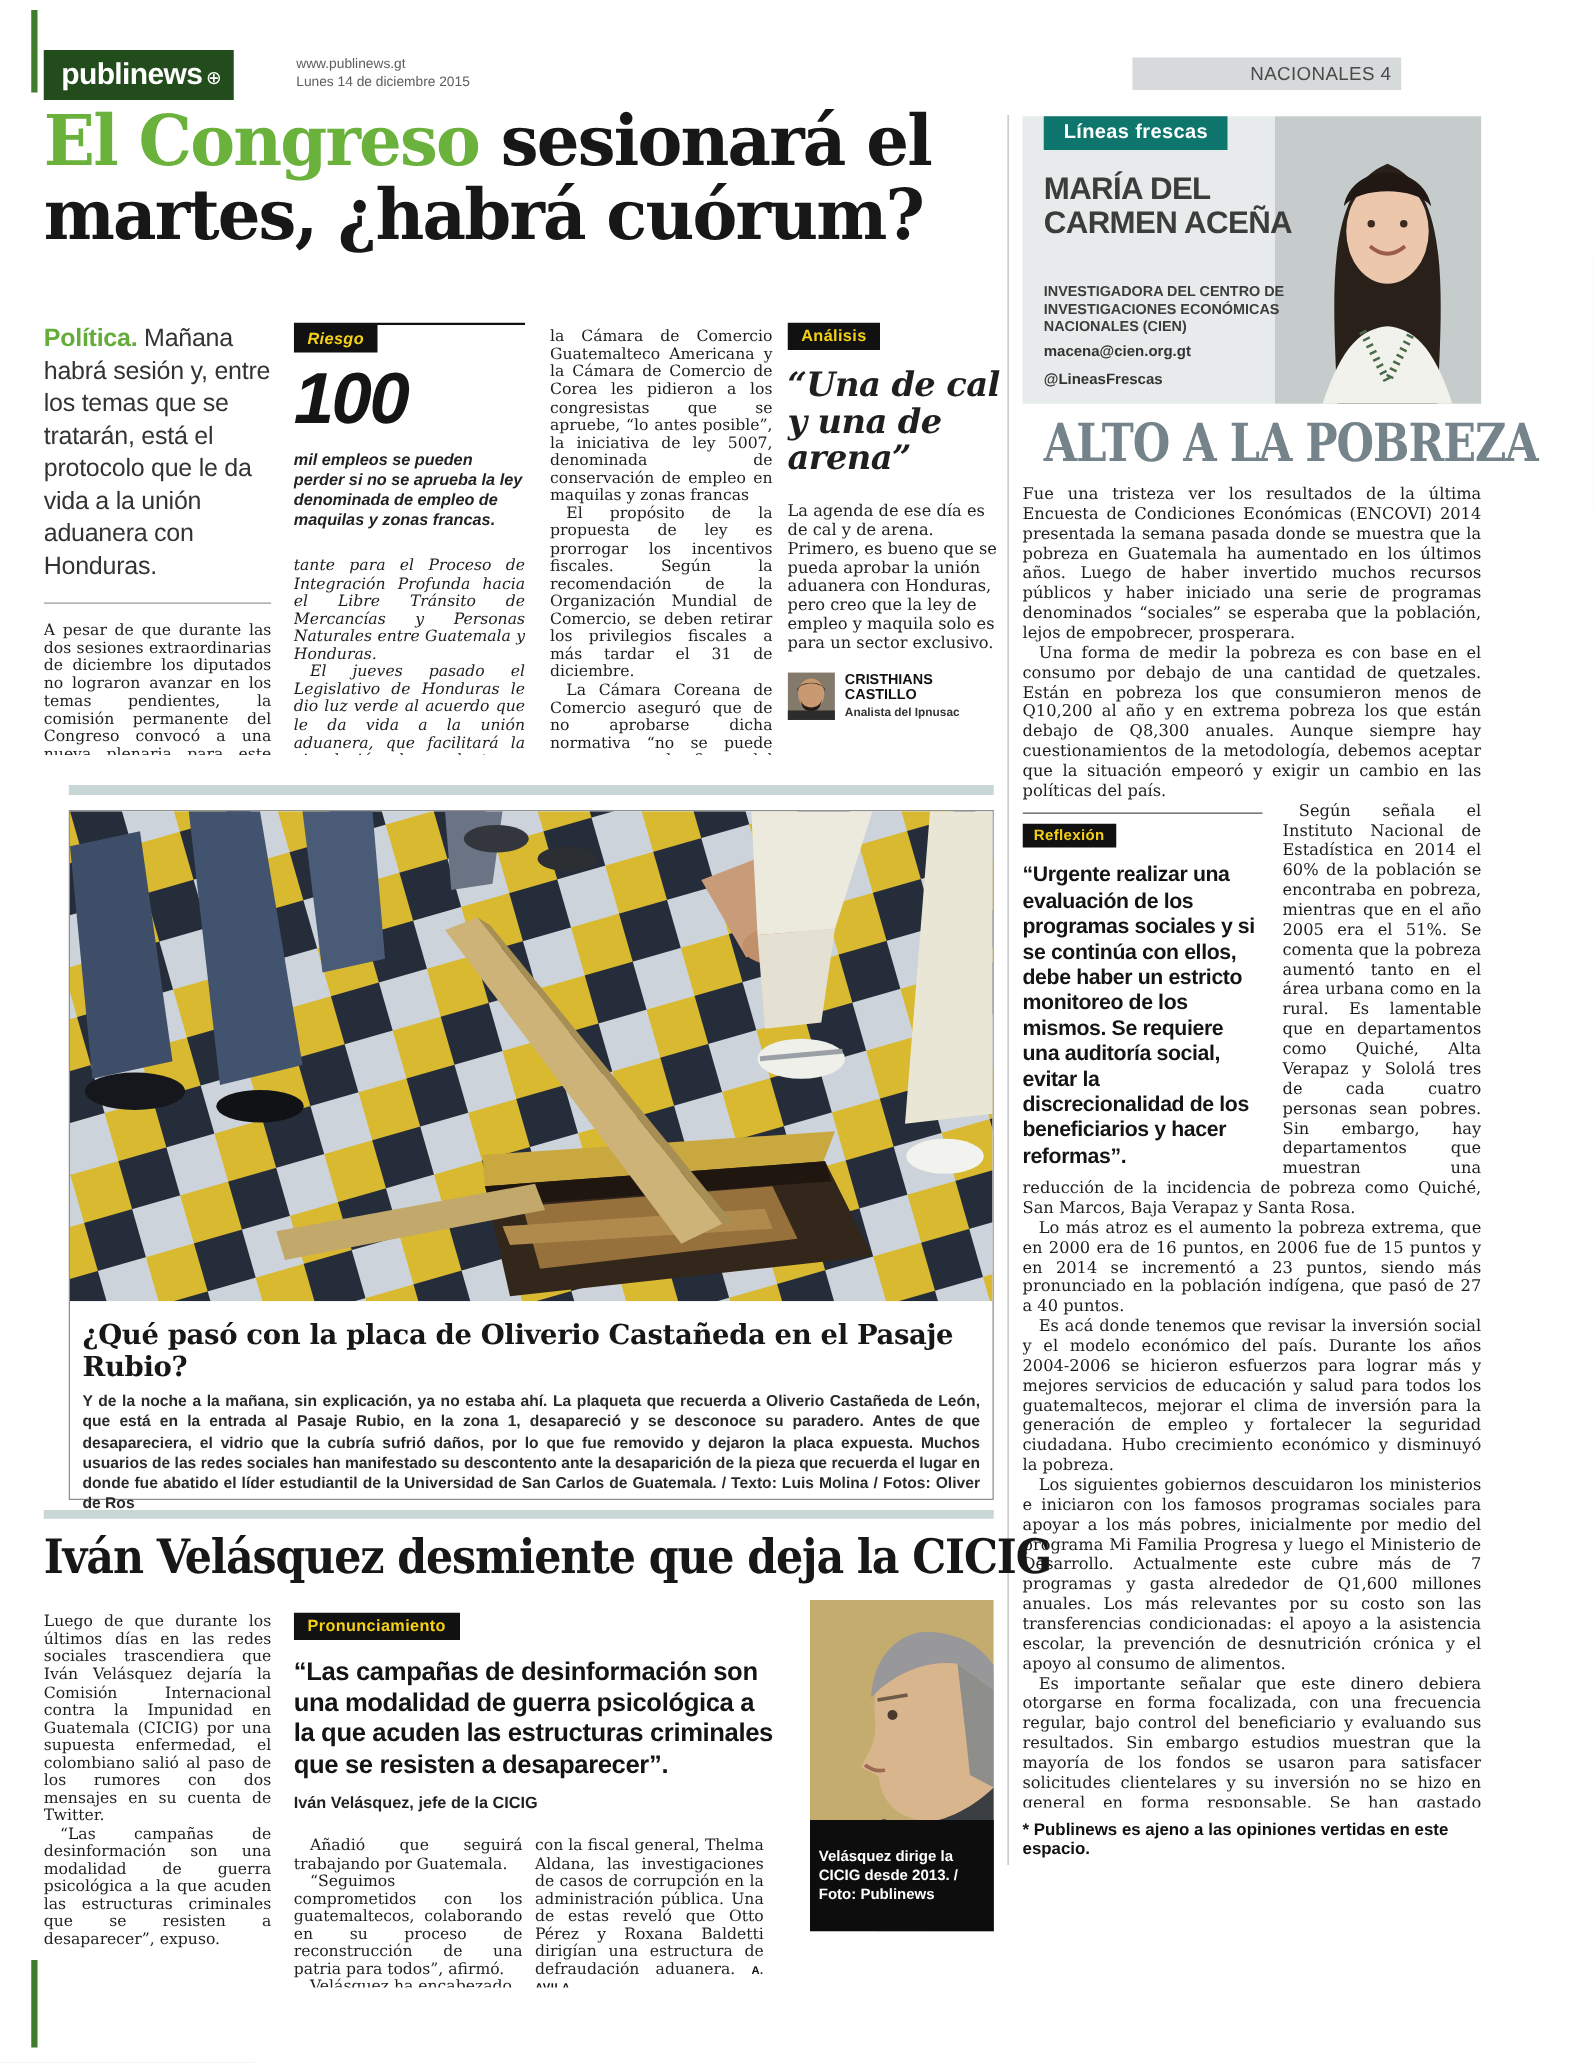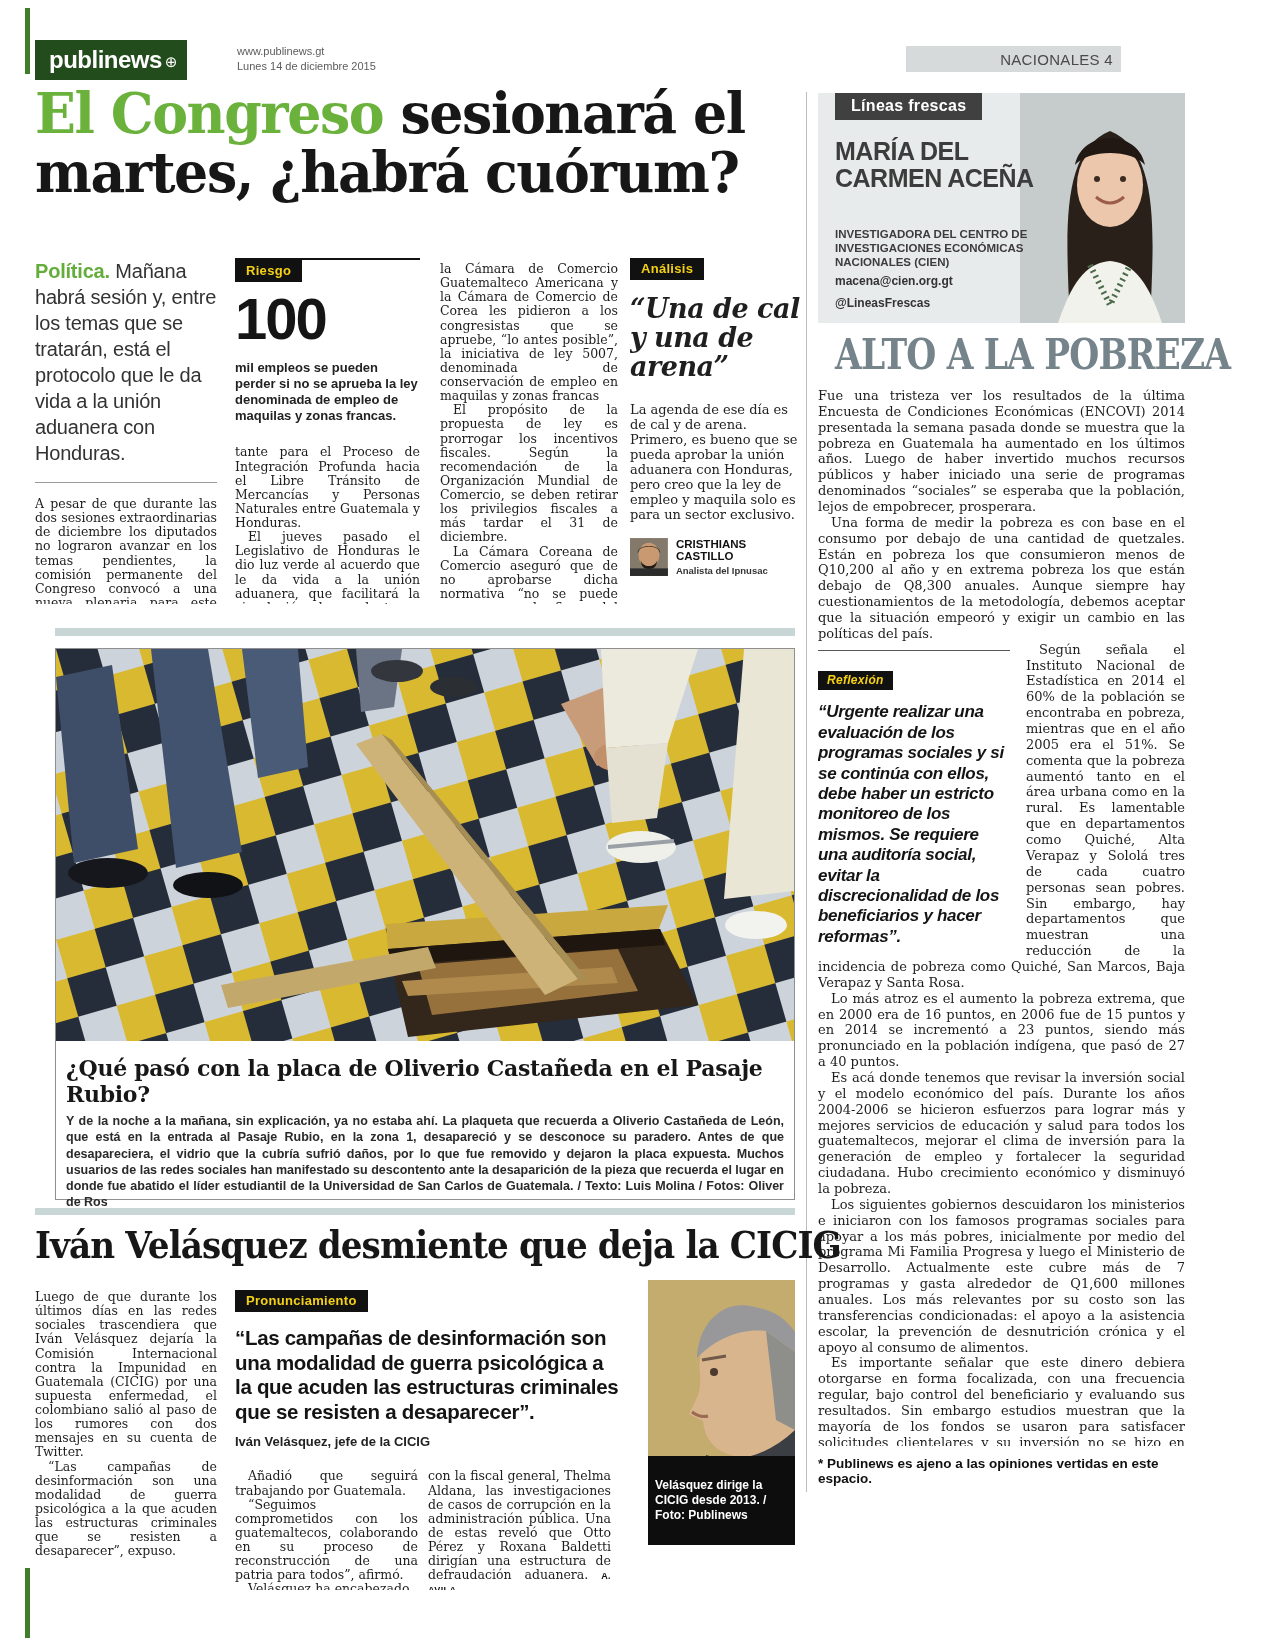--- a/index.html
+++ b/index.html
@@ -53,21 +53,21 @@
     <div style="font-size:20px;line-height:1.3;color:#333;letter-spacing:-0.2px;">
       <span class="kicker">Política.</span><span> Mañana habrá sesión y, entre los temas que se tratarán, está el protocolo que le da vida a la unión aduanera con Honduras.</span>
     </div>
     <div style="border-top:1px solid #9a9a9a;margin:16px 0 14px;"></div>
     <div class="serif">
       <p>A pesar de que durante las dos sesiones extraordinarias de diciembre los diputados no lograron avanzar en los temas pendientes, la comisión permanente del Congreso convocó a una nueva plenaria para este martes, 15 de diciembre.</p>
 
     </div>
   </div>
 
-  <div class="abs" style="left:235px;top:258px;width:185px;height:346px;overflow:hidden;">
+  <div class="abs" style="left:235px;top:258px;width:185px;height:346px;overflow:hidden;font-style:italic;">
     <div style="border-top:2px solid #111;">
       <span class="label">Riesgo</span>
     </div>
     <div style="font-weight:bold;font-size:58px;letter-spacing:-2px;line-height:1;margin-top:8px;color:#151515;">100</div>
     <div style="font-weight:bold;font-size:13px;line-height:1.22;margin-top:12px;color:#222;">mil empleos se pueden perder si no se aprueba la ley denominada de empleo de maquilas y zonas francas.</div>
     <div class="serif" style="margin-top:22px;">
       <p>tante para el Proceso de Integración Profunda hacia el Libre Tránsito de Mercancías y Personas Naturales entre Guatemala y Honduras.</p>
       <p>El jueves pasado el Legislativo de Honduras le dio luz verde al acuerdo que le da vida a la unión aduanera, que facilitará la circulación de productos y de personas.</p>
 
     </div>
@@ -155,36 +155,36 @@
     <rect width="165" height="230" fill="#c6cbcb"></rect>
     <path d="M50,230 C46,140 40,58 90,38 C140,58 134,140 130,230 Z" fill="#2a201a"></path>
     <ellipse cx="90" cy="92" rx="33" ry="42" fill="#ecc7ab"></ellipse>
     <path d="M55,72 C62,36 118,36 125,72 C112,56 68,56 55,72 Z" fill="#211813"></path>
     <path d="M76,104 Q90,116 104,104" stroke="#9c5c4a" stroke-width="3" fill="none"></path>
     <circle cx="77" cy="86" r="3" fill="#3a2a22"></circle>
       <circle cx="103" cy="86" r="3" fill="#3a2a22"></circle>
     <path d="M38,230 C54,182 70,170 90,168 C110,170 126,182 142,230 Z" fill="#f2f2ec"></path>
     <path d="M70,172 L90,212 L110,172" stroke="#4a6b4a" stroke-width="6" fill="none" stroke-dasharray="2,4"></path>
   </svg>
-  <span class="abs" style="left:835px;top:93px;background:#404040;color:#fff;font-weight:bold;font-size:16px;
+  <span class="abs" style="left:835px;top:93px;background:#0f766e;color:#fff;font-weight:bold;font-size:16px;
                padding:4px 16px 5px;letter-spacing:.3px;">Líneas frescas</span>
   <div class="abs" style="left:835px;top:138px;width:200px;font-weight:bold;font-size:25px;line-height:1.08;
               letter-spacing:-0.5px;color:#3c3c3c;">MARÍA DEL CARMEN ACEÑA</div>
   <div class="abs" style="left:835px;top:228px;width:200px;font-weight:bold;font-size:11.5px;line-height:1.2;color:#3c3c3c;">INVESTIGADORA DEL CENTRO DE INVESTIGACIONES ECONÓMICAS NACIONALES (CIEN)</div>
   <div class="abs" style="left:835px;top:274px;font-weight:bold;font-size:12px;color:#333;">macena@cien.org.gt</div>
   <div class="abs" style="left:835px;top:296px;font-weight:bold;font-size:12px;color:#333;">@LineasFrescas</div>
 
   <div class="abs slab" style="left:835px;top:330px;font-size:42px;color:#75838b;letter-spacing:-1px;white-space:nowrap;
               transform:scaleX(.82);transform-origin:0 0;">ALTO A LA POBREZA</div>
 
   <div class="abs serif" style="left:818px;top:388px;width:367px;height:1058px;overflow:hidden;font-size:13px;line-height:1.22;">
     <p>Fue una tristeza ver los resultados de la última Encuesta de Condiciones Económicas (ENCOVI) 2014 presentada la semana pasada donde se muestra que la pobreza en Guatemala ha aumentado en los últimos años. Luego de haber invertido muchos recursos públicos y haber iniciado una serie de programas denominados “sociales” se esperaba que la población, lejos de empobrecer, prosperara.</p>
     <p>Una forma de medir la pobreza es con base en el consumo por debajo de una cantidad de quetzales. Están en pobreza los que consumieron menos de Q10,200 al año y en extrema pobreza los que están debajo de Q8,300 anuales. Aunque siempre hay cuestionamientos de la metodología, debemos aceptar que la situación empeoró y exigir un cambio en las políticas del país.</p>
-    <div style="float:left;width:192px;margin:8px 16px 4px 0;border-top:1px solid #555;padding-top:20px;
-                font-family:'Liberation Sans',sans-serif;text-align:left;font-style:italic;">
+    <div style="float:left;width:192px;margin:8px 16px 4px 0;border-top:1px solid #555;padding-top:8px;
+                font-family:'Liberation Sans',sans-serif;text-align:left;">
       <span class="label" style="font-size:12px;padding:2px 9px 3px;">Reflexión</span>
       <div style="font-weight:bold;font-size:17px;line-height:1.2;letter-spacing:-0.3px;margin-top:12px;color:#141414;">“Urgente realizar una evaluación de los programas sociales y si se continúa con ellos, debe haber un estricto monitoreo de los mismos. Se requiere una auditoría social, evitar la discrecionalidad de los beneficiarios y hacer reformas”.</div>
     </div>
     <p style="text-indent:13px;">Según señala el Instituto Nacional de Estadística en 2014 el 60% de la población se encontraba en pobreza, mientras que en el año 2005 era el 51%. Se comenta que la pobreza aumentó tanto en el área urbana como en la rural. Es lamentable que en departamentos como Quiché, Alta Verapaz y Sololá tres de cada cuatro personas sean pobres. Sin embargo, hay departamentos que muestran una reducción de la incidencia de pobreza como Quiché, San Marcos, Baja Verapaz y Santa Rosa.</p>
     <p>Lo más atroz es el aumento la pobreza extrema, que en 2000 era de 16 puntos, en 2006 fue de 15 puntos y en 2014 se incrementó a 23 puntos, siendo más pronunciado en la población indígena, que pasó de 27 a 40 puntos.</p>
     <p>Es acá donde tenemos que revisar la inversión social y el modelo económico del país. Durante los años 2004-2006 se hicieron esfuerzos para lograr más y mejores servicios de educación y salud para todos los guatemaltecos, mejorar el clima de inversión para la generación de empleo y fortalecer la seguridad ciudadana. Hubo crecimiento económico y disminuyó la pobreza.</p>
     <p>Los siguientes gobiernos descuidaron los ministerios e iniciaron con los famosos programas sociales para apoyar a los más pobres, inicialmente por medio del programa Mi Familia Progresa y luego el Ministerio de Desarrollo. Actualmente este cubre más de 7 programas y gasta alrededor de Q1,600 millones anuales. Los más relevantes por su costo son las transferencias condicionadas: el apoyo a la asistencia escolar, la prevención de desnutrición crónica y el apoyo al consumo de alimentos.</p>
     <p>Es importante señalar que este dinero debiera otorgarse en forma focalizada, con una frecuencia regular, bajo control del beneficiario y evaluando sus resultados. Sin embargo estudios muestran que la mayoría de los fondos se usaron para satisfacer solicitudes clientelares y su inversión no se hizo en general en forma responsable. Se han gastado alrededor de Q6 mil millones en transferencias y hay pocos resultados. Con estos recursos se hubiera podido educar a toda una generación de jóvenes o introducir agua potable al 25% de la población que carece de la misma.</p>
 
   </div>

